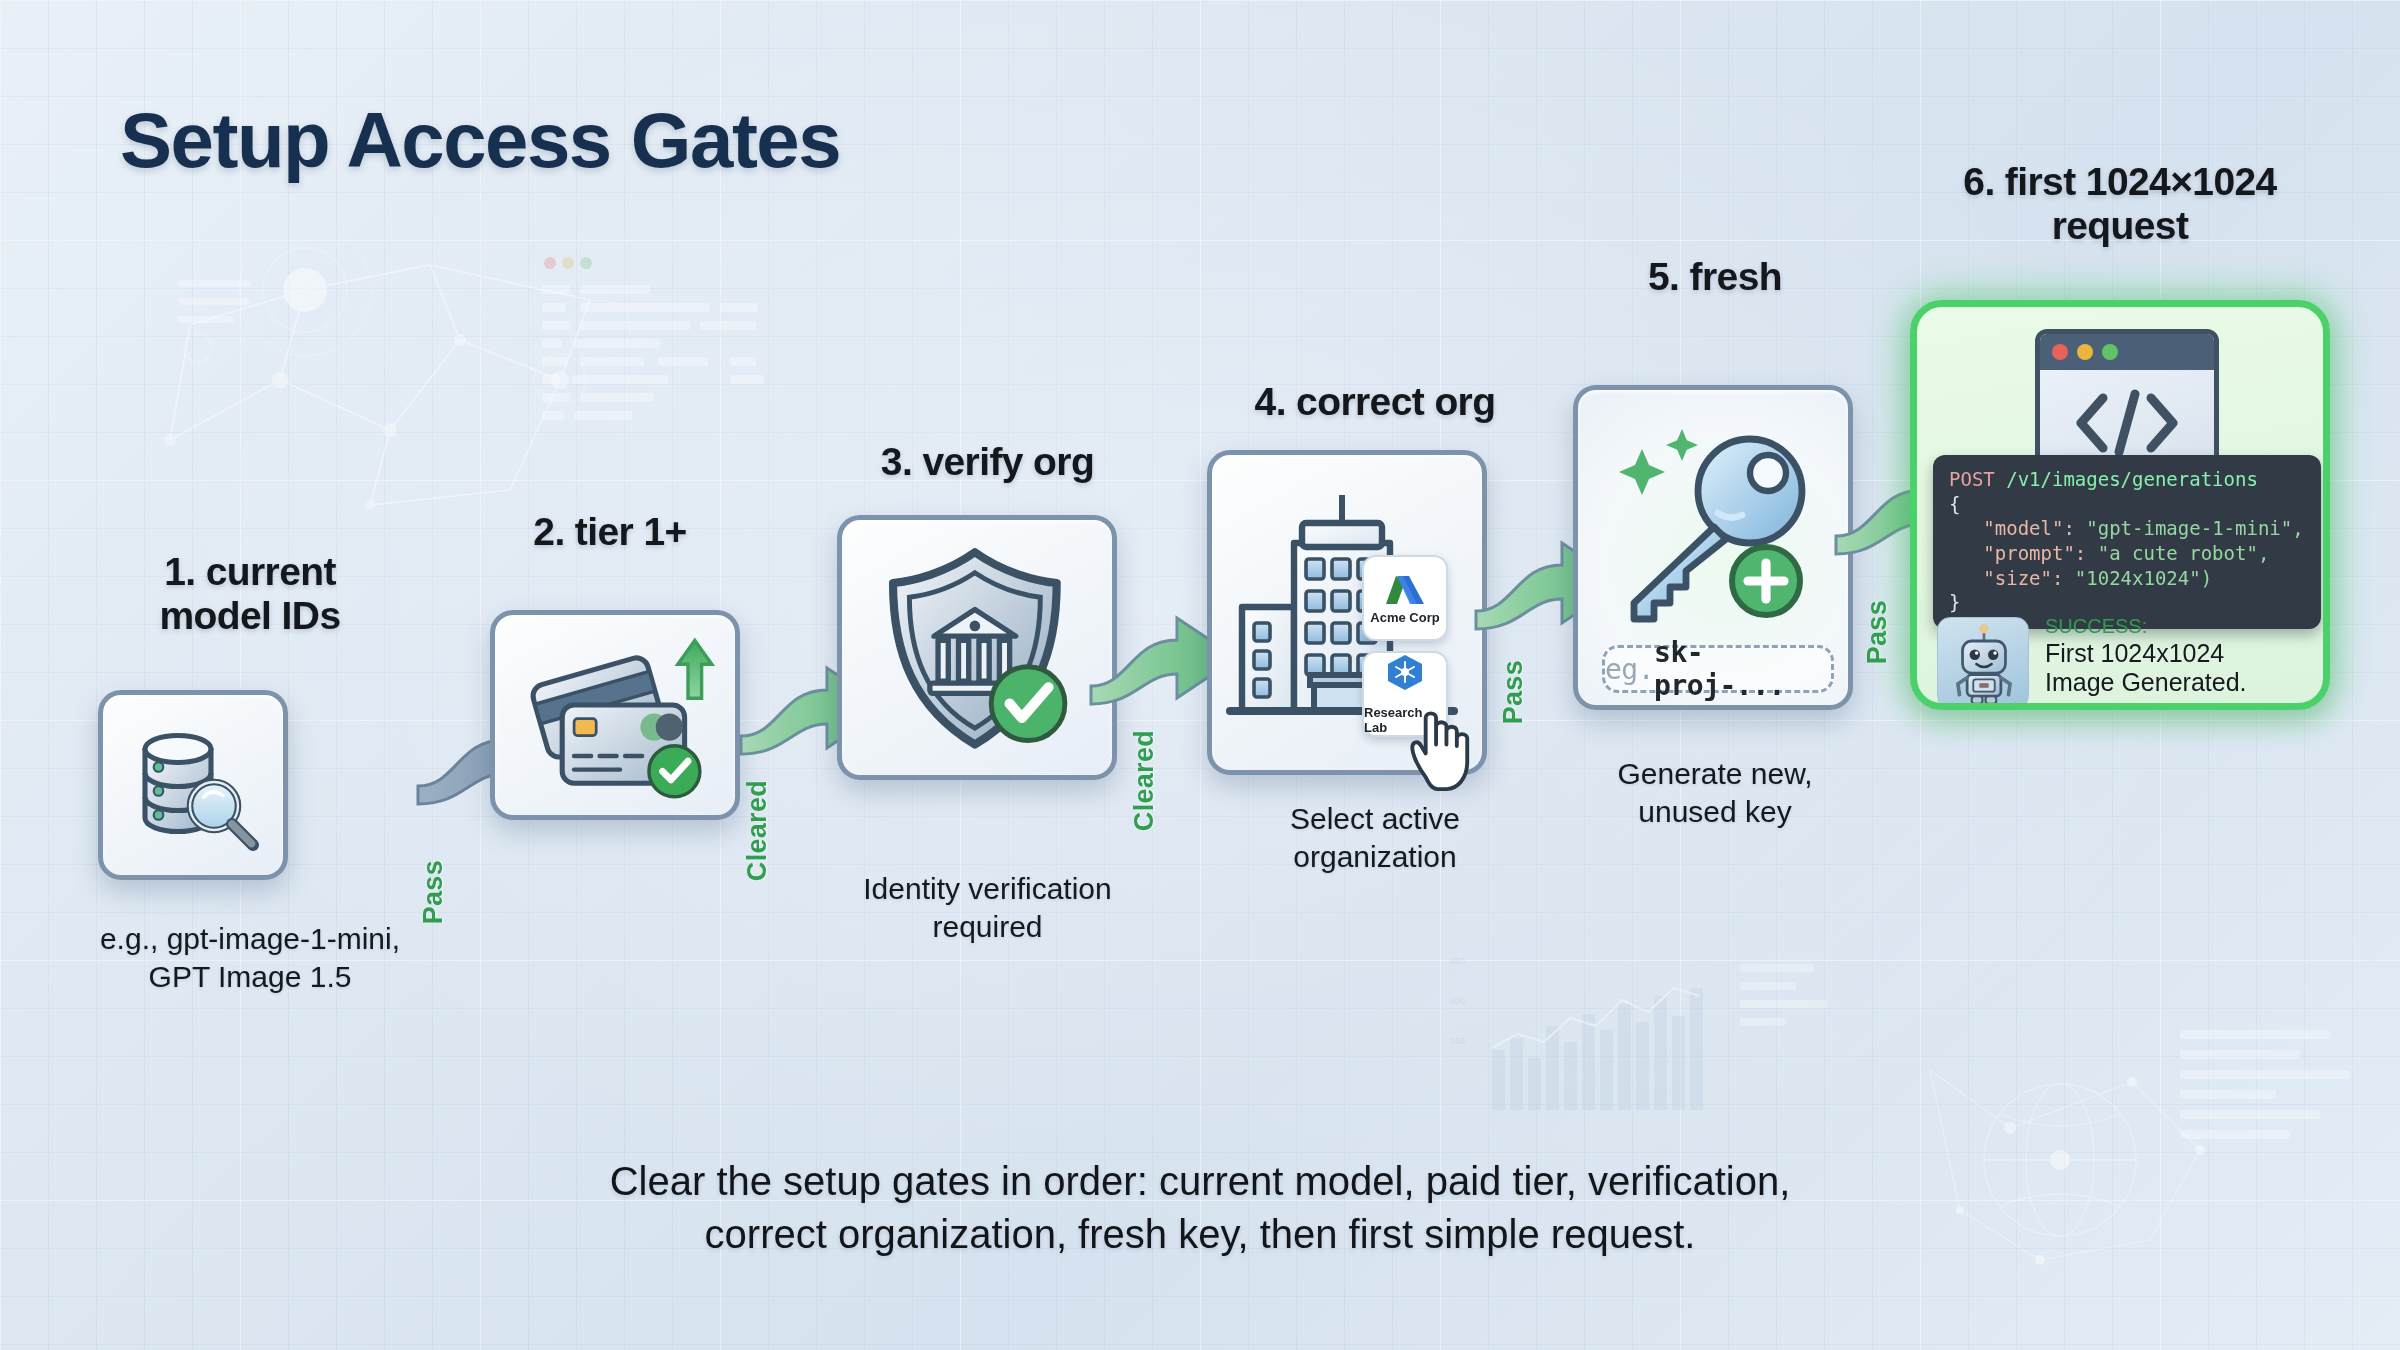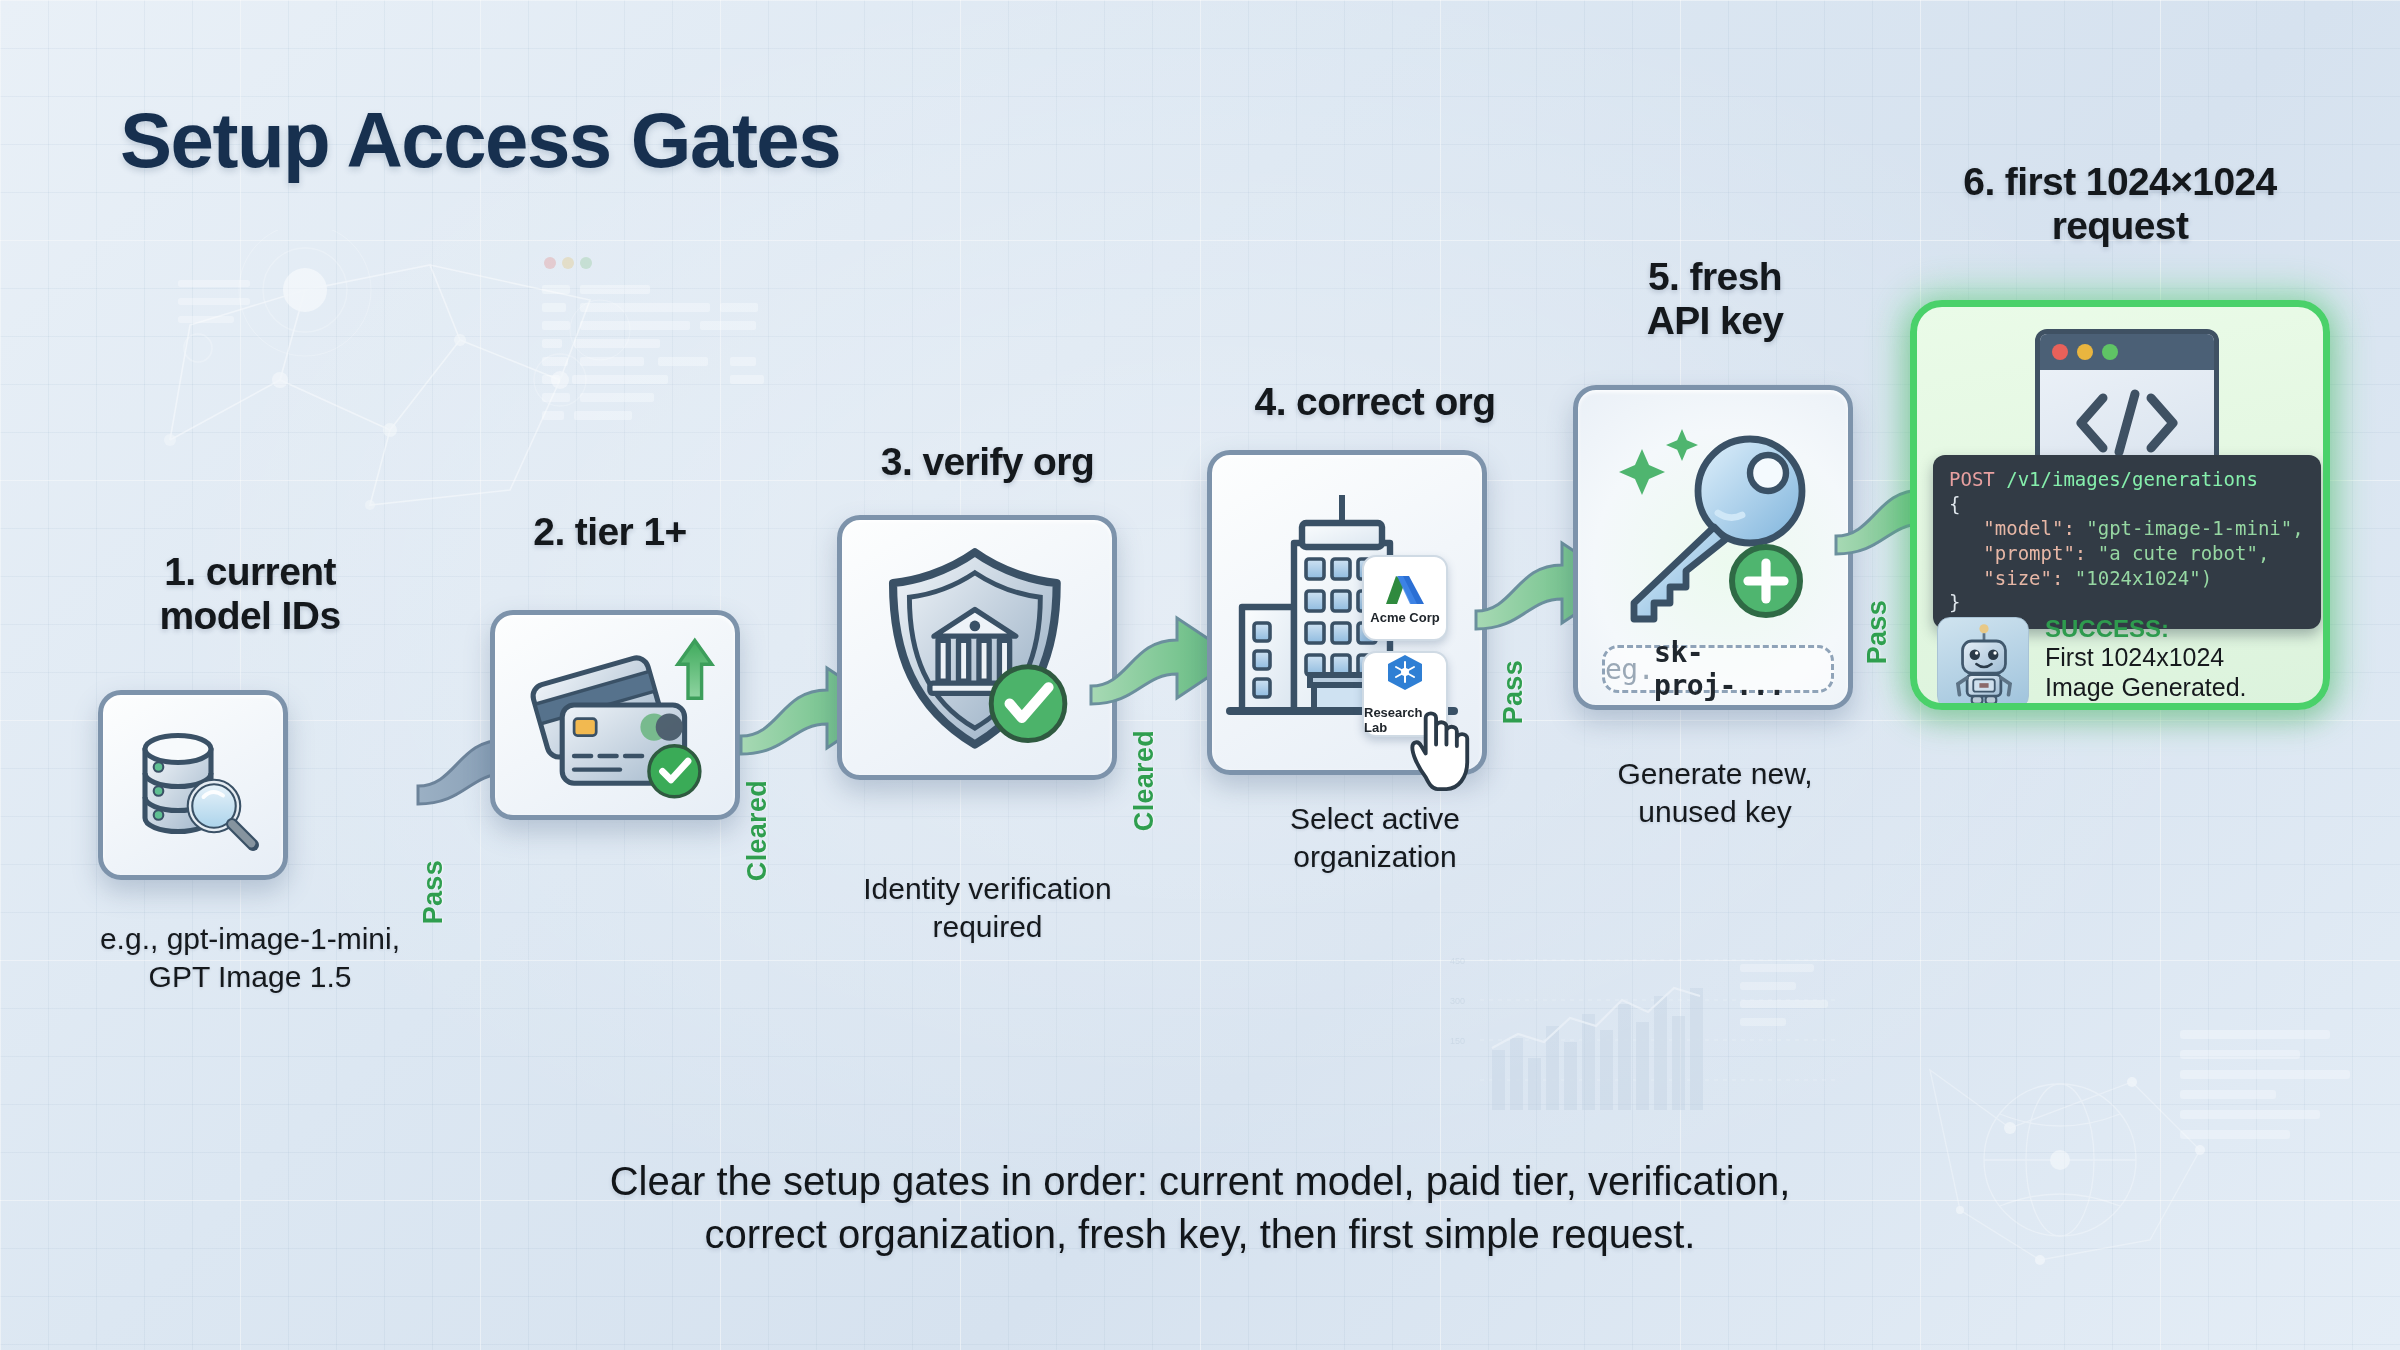--- a/index.html
+++ b/index.html
@@ -125,21 +125,21 @@
   .c-brace { color: #dfe6ec; }
   .c-key { color: #e7b7a6; }
   .c-str { color: #96d7a2; }
   .robot-box {
     position: absolute; left: 20px; top: 310px; width: 92px; height: 92px;
     border-radius: 13px;
     background: linear-gradient(160deg,#cfe3ef,#9fc3dc);
     border: 1px solid #a9c3d6; overflow: hidden;
   }
   .success-wrap { position: absolute; left: 128px; top: 308px; width: 280px; }
-  .success-title { font-size: 24px; font-weight: bold; color: #2e9b4e; line-height:1.18; }
+  .success-title { font-size: 20px; font-weight: normal; color: #2e9b4e; line-height:1.18; }
   .success-body { font-size: 25px; color: #16191d; line-height: 1.18; }
 
   
   .org-chip {
     position: absolute; width: 86px; height: 86px;
     background: #ffffff; border-radius: 14px;
     border: 2px solid #cfdae4;
     box-shadow: 0 4px 9px rgba(60,88,125,.26);
     display: flex; flex-direction: column; align-items: center; justify-content: center;
   }
@@ -531,21 +531,20 @@
           <stop offset="1" stop-color="#5cb87a"></stop>
       </linearGradient>
     </defs>
     <path d="M6,86 C44,86 46,40 92,40 L92,18 L152,58 L92,98 L92,74 C58,74 52,104 6,104 Z" fill="url(#agreen3)" stroke="#6b8f9d" stroke-width="3"></path>
   </svg>
   <div class="arrow-label" style="left:1498px; top:660px;">Pass</div>
 
   <div class="step" style="left:1555px; top:255px; width:320px; height:560px;">
     <div class="step-title" style="top:0;">
       <div>5. fresh</div>
-      <div>API key</div>
     </div>
     <div class="card" style="left:18px; top:130px; width:280px; height:325px;
                 background: radial-gradient(circle at 55% 55%, #ecfaef 0%, #f4f8fb 58%, #eaf0f7 100%);">
       <svg width="240" height="210" viewBox="0 0 120 105" style="position:absolute;left:20px;top:35px;">
         <defs>
           <linearGradient id="keyg" x1="0" y1="0" x2="1" y2="1">
             <stop offset="0" stop-color="#dff0fb"></stop>
               <stop offset="1" stop-color="#7fb4dc"></stop>
           </linearGradient>
         </defs>

